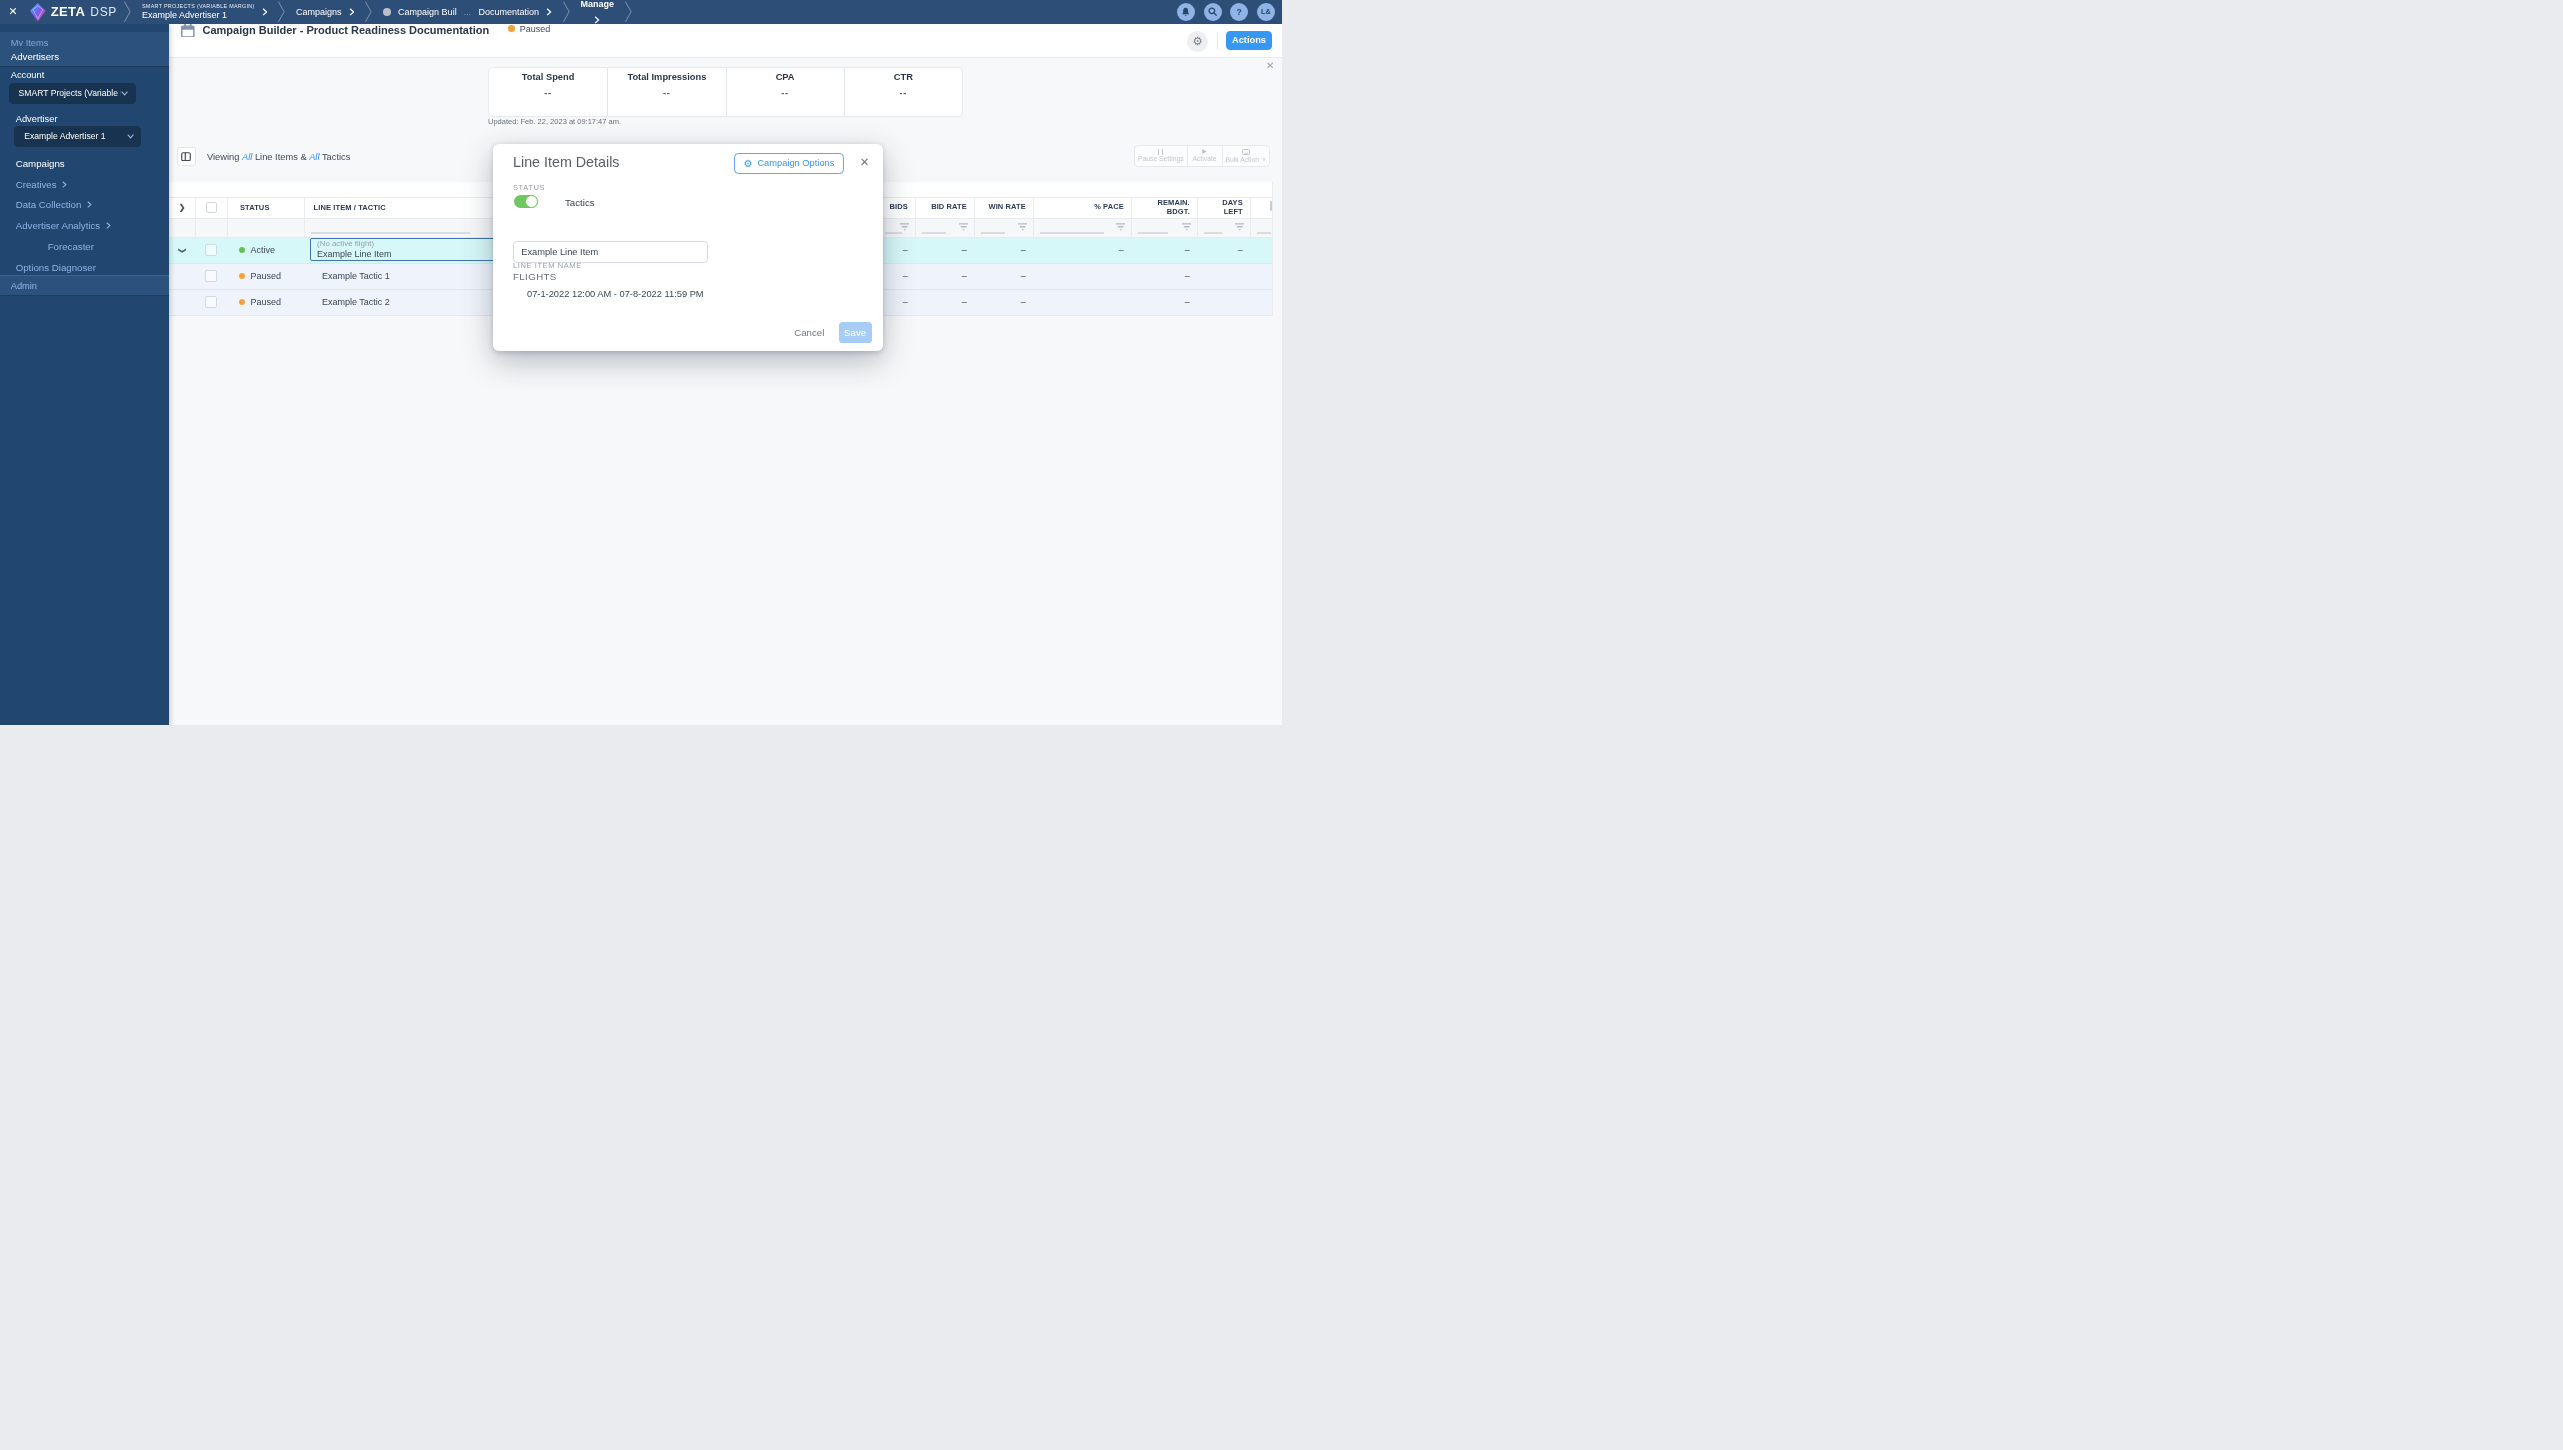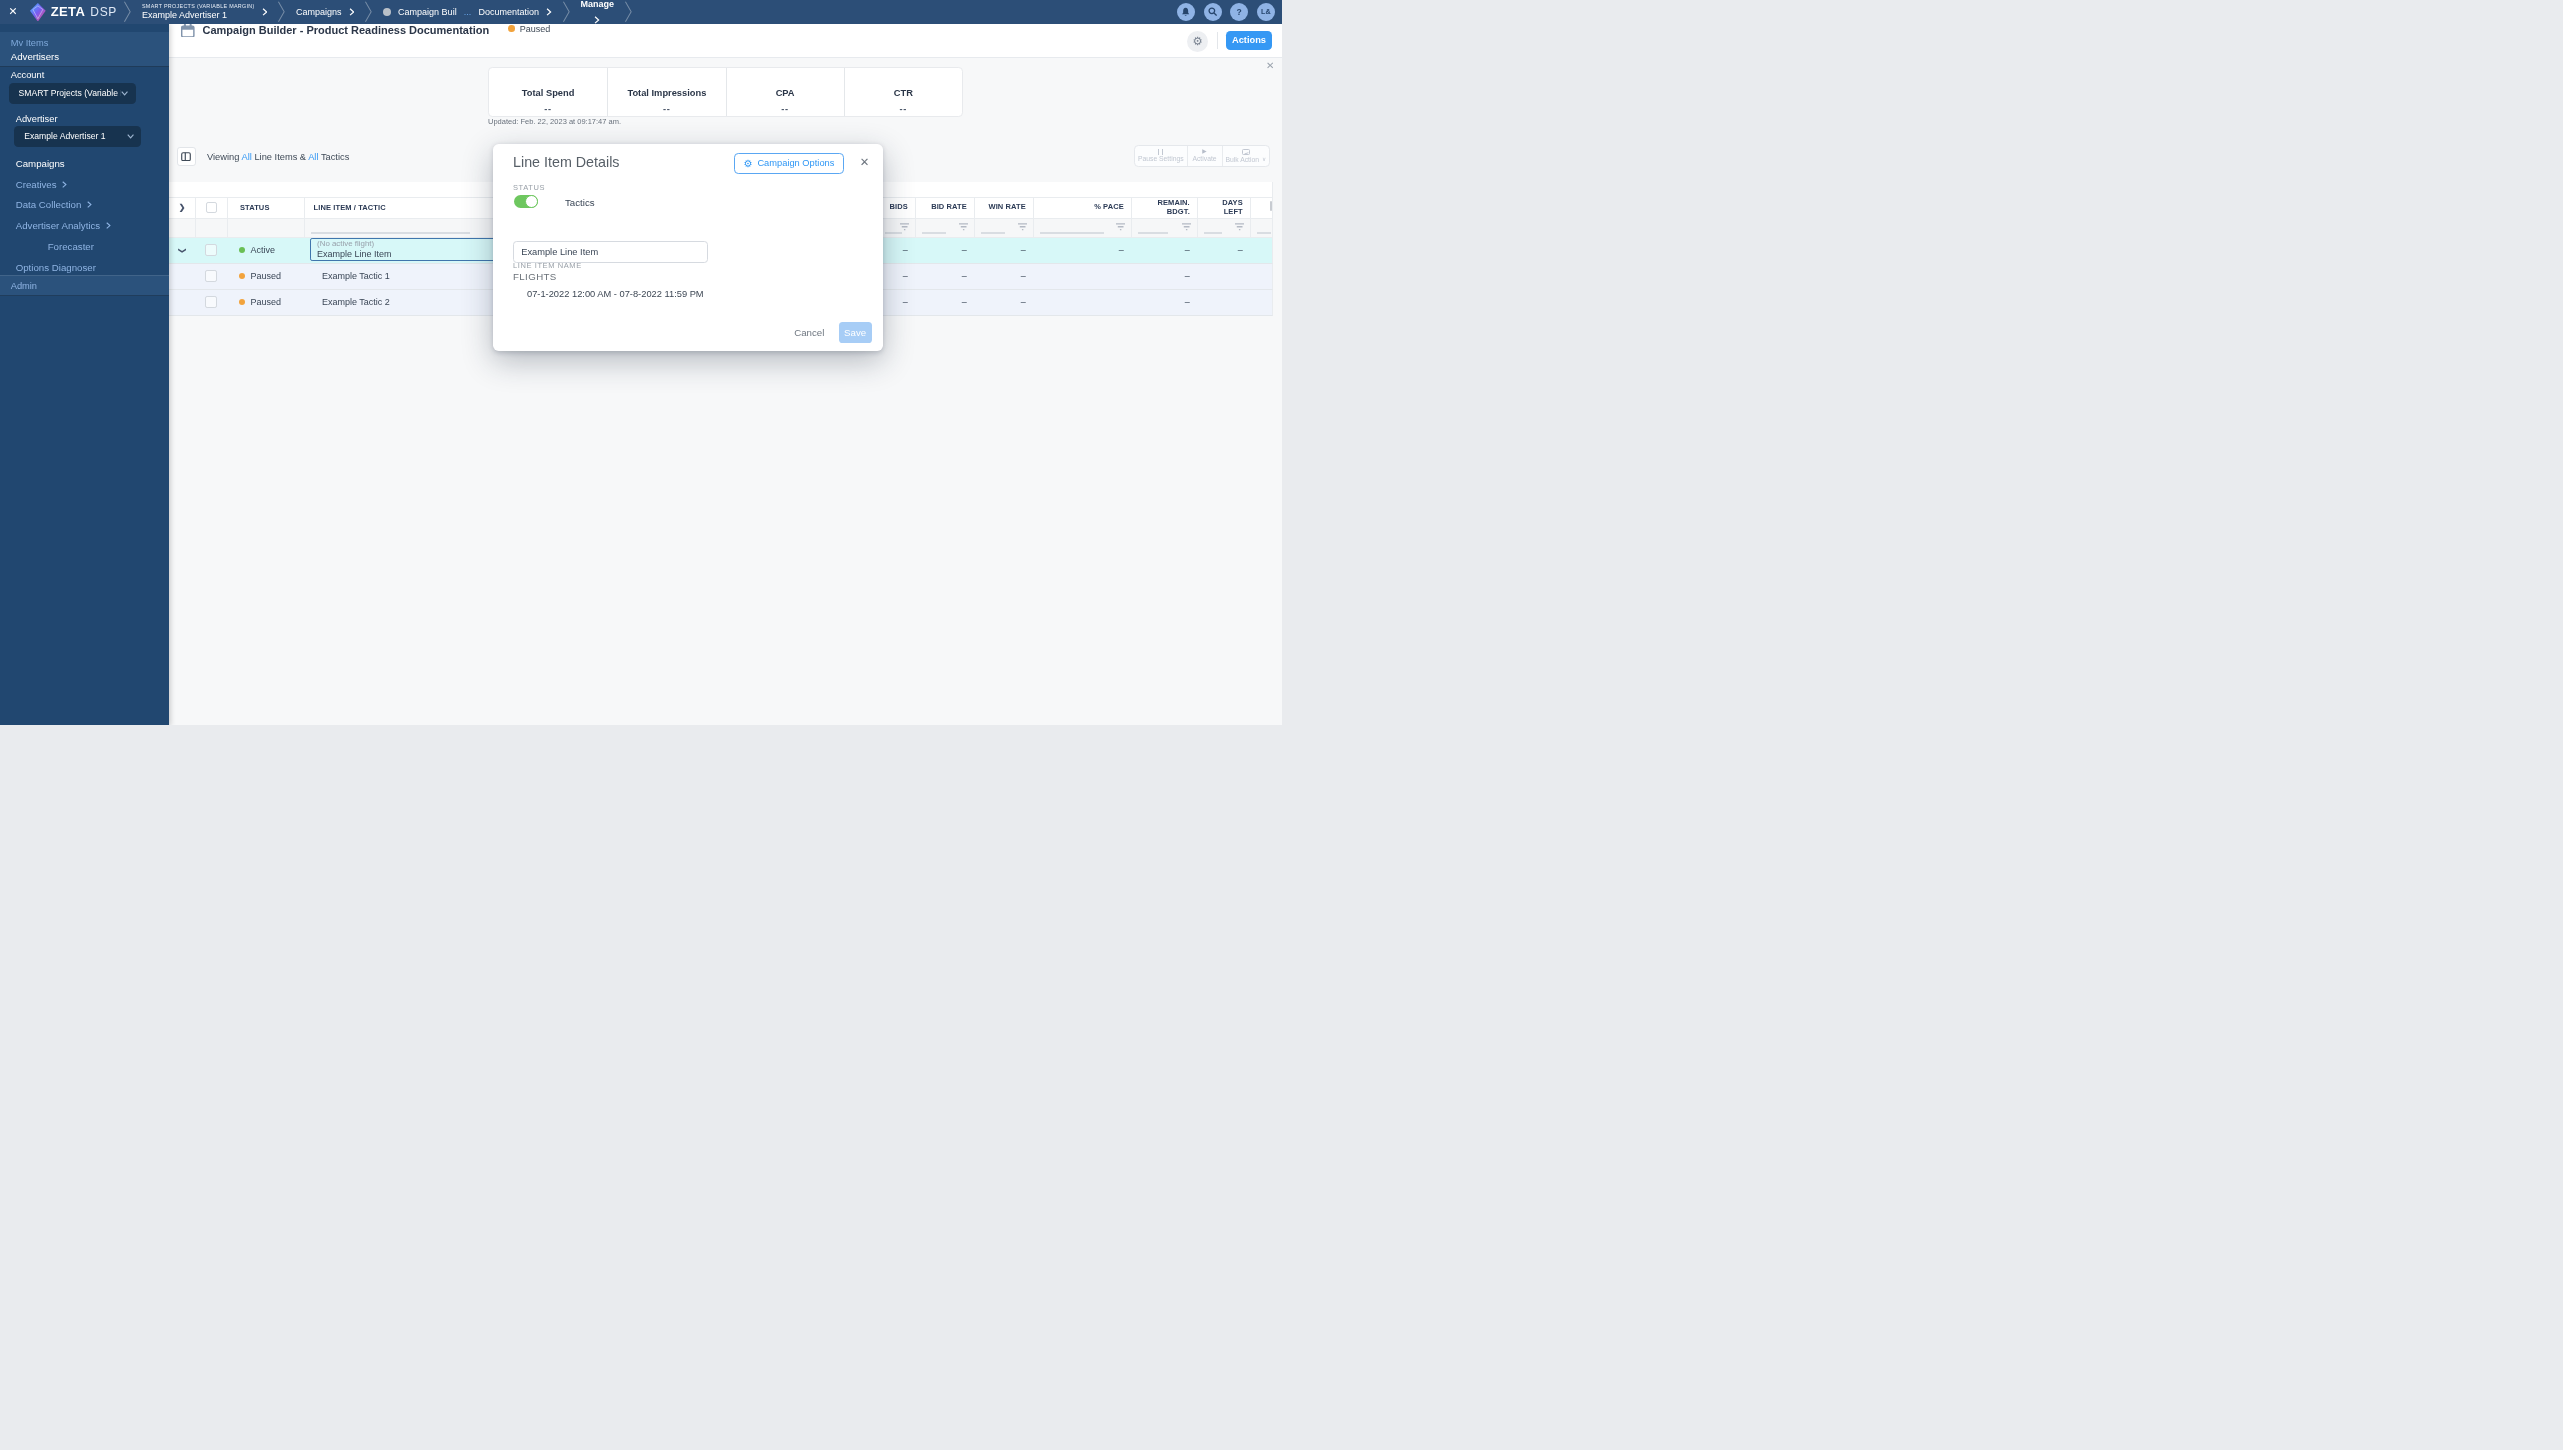--- a/index.html
+++ b/index.html
@@ -51,28 +51,28 @@
   .ph-statustext { font-size:9px; color:#3f4a57; }
   .ph-gear { position:absolute; right:74px; top:7.2px; width:21px; height:21px; border-radius:50%; background:#edeff2; color:#77818f; font-size:11.4px; display:flex; align-items:center; justify-content:center; cursor:pointer; }
   .ph-vdiv { position:absolute; right:64px; top:8.6px; width:0.7px; height:17px; background:#e3e6ea; }
   .ph-actions { position:absolute; right:10px; top:7.2px; width:46px; height:19.3px; background:#3598f4; border:none; border-radius:4.3px; color:#fff; font-weight:700; font-size:9.3px; font-family:inherit; cursor:pointer; }
 
   
   .stats-close { position:absolute; left:1266px; top:60px; font-size:10px; color:#9aa3ad; cursor:pointer; z-index:5;}
   .stats-card { position:absolute; left:488px; top:67px; width:475px; height:50px; background:#fff; border:0.7px solid #e8eaed; border-radius:4.3px; display:grid; grid-template-columns:repeat(4,1fr); z-index:5;}
   .stat { position:relative; text-align:center; }
   .stat + .stat { border-left:0.7px solid #e4e7ea; }
-  .stat-label { margin-top:20px; font-size:9.3px; font-weight:700; color:#2b3648; }
+  .stat-label { margin-top:4px; font-size:9.3px; font-weight:700; color:#2b3648; }
   .stat-value { margin-top:6.4px; font-size:9.3px; font-weight:700; color:#4a5568; letter-spacing:0.7px; }
   .stats-updated { position:absolute; left:488px; top:117px; font-size:7.5px; color:#69717c; }
 
   
   .view-btn { position:absolute; left:177px; top:147px; width:18.6px; height:18.6px; background:#fff; border:0.7px solid #e2e5e9; border-radius:2.9px; display:flex; align-items:center; justify-content:center; cursor:pointer; }
   .view-text { position:absolute; left:207px; top:152px; font-size:9.3px; color:#3f4a57; }
-  .view-text .all { color:#3598f4; cursor:pointer; }
+  .view-text .all { color:#3598f4; cursor:pointer;font-style:italic; }
   .bulkbar { position:absolute; left:1134px; top:145px; width:136px; height:21.5px; background:#fcfdfe; border:0.7px solid #e5e8ec; border-radius:4.3px; display:flex; }
   .bulkbar .bb { flex:1; display:flex; flex-direction:column; align-items:center; justify-content:center; gap:0.7px; color:#c2c8d2; font-size:6.8px; cursor:pointer; white-space:nowrap; padding:0 2.9px; }
   .bulkbar .bb + .bb { border-left:0.7px solid #e8ebee; }
   .pause-i { display:inline-block; width:5px; height:5.7px; border-left:1.4px solid #c2c8d2; border-right:1.4px solid #c2c8d2; }
   .play-i { font-size:5.7px; line-height:5.7px; color:#b6bdc9; }
   .bulk-i { width:7.9px; height:6.4px; border:1.1px solid #c2c8d2; border-radius:1.4px; position:relative; }
   .bulk-i::after { content:""; position:absolute; left:0.7px; top:0.7px; width:3.6px; height:2.9px; border-bottom:1.1px solid #c2c8d2; transform:rotate(-20deg); }
   .bb-label { display:flex; align-items:center; gap:2.9px; }
   .bb-caret { font-size:5.7px; }
 

